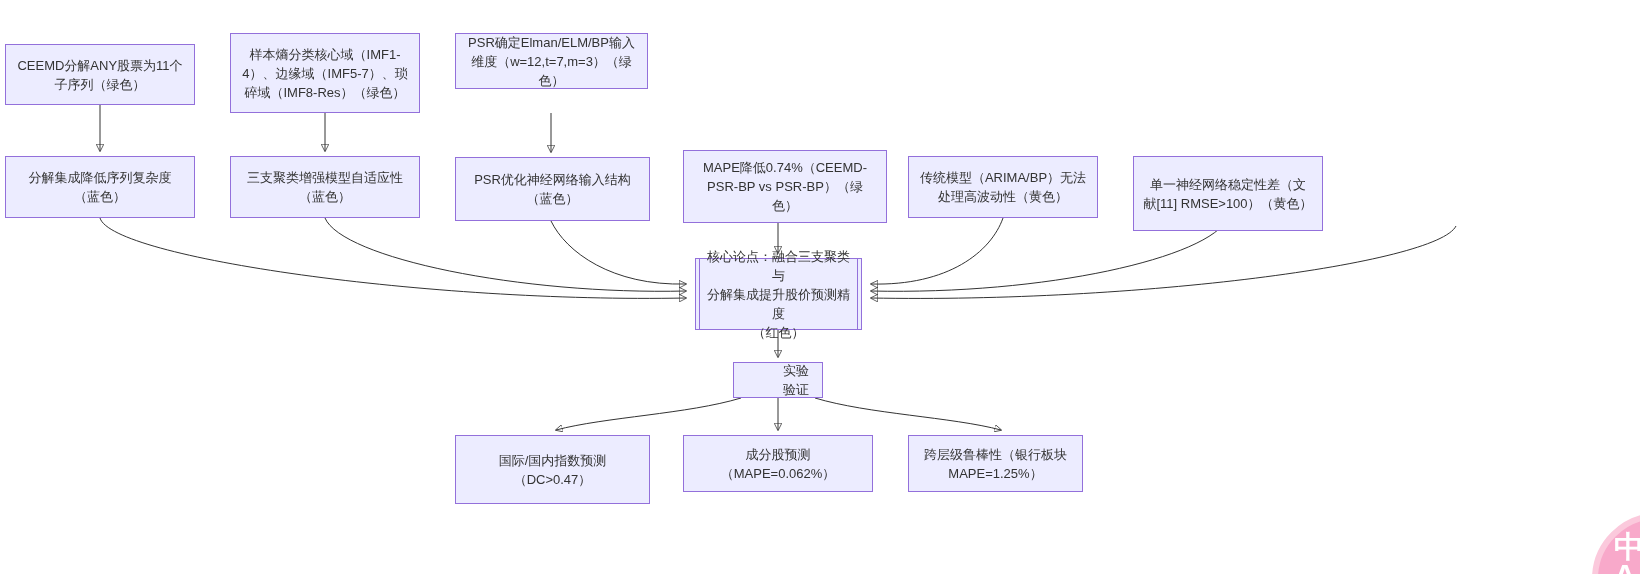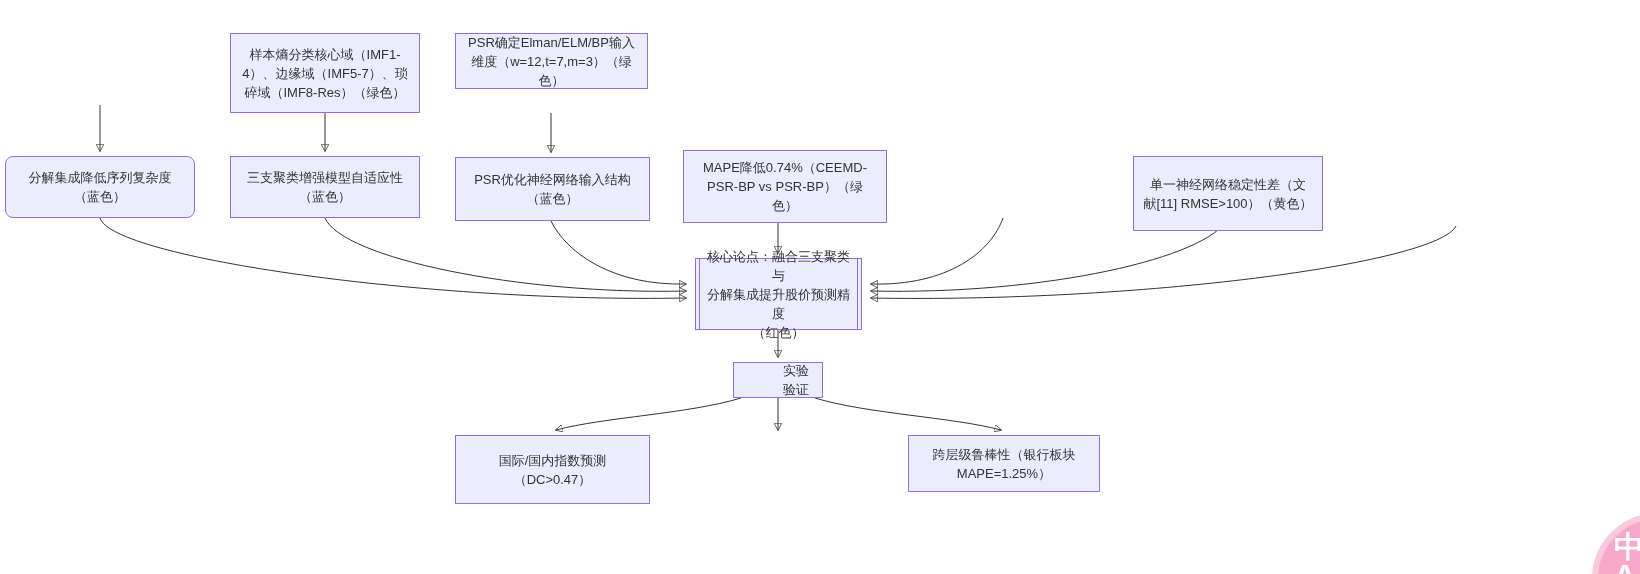--- a/index.html
+++ b/index.html
@@ -74,56 +74,62 @@
     <path marker-end="url(#arrow)" d="M778,223 L778,253"></path>
     <path marker-end="url(#arrow)" d="M1003,218 C991,252 948,286 871,284"></path>
     <path marker-end="url(#arrow)" d="M1228,218 C1209,258 1045,295 871,291"></path>
     <path marker-end="url(#arrow)" d="M1456,226 C1437,264 1135,303 871,298"></path>
     <path marker-end="url(#arrow)" d="M778,330 L778,357"></path>
     <path marker-end="url(#arrow)" d="M741,398 C688,414 605,417 556,430"></path>
     <path marker-end="url(#arrow)" d="M778,398 L778,430"></path>
     <path marker-end="url(#arrow)" d="M815,398 C868,414 952,417 1001,430"></path>
   </svg>
 
+  <div class="node" style="left:5px;top:44px;width:190px;height:61px;">CEEMD分解ANY股票为11个
+子序列（绿色）</div>
 
   <div class="node" style="left:230px;top:33px;width:190px;height:80px;">样本熵分类核心域（IMF1-
 4）、边缘域（IMF5-7）、琐
 碎域（IMF8-Res）（绿色）</div>
 
   <div class="node" style="left:455px;top:33px;width:193px;height:56px;">PSR确定Elman/ELM/BP输入
 维度（w=12,t=7,m=3）（绿
 色）</div>
 
-  <div class="node" style="left:5px;top:156px;width:190px;height:62px;border-radius:8px;">分解集成降低序列复杂度
+  <div class="node" style="left:5px;top:156px;width:190px;height:62px;">分解集成降低序列复杂度
 （蓝色）</div>
 
   <div class="node" style="left:230px;top:156px;width:190px;height:62px;">三支聚类增强模型自适应性
 （蓝色）</div>
 
   <div class="node" style="left:455px;top:157px;width:195px;height:64px;">PSR优化神经网络输入结构
 （蓝色）</div>
 
   <div class="node" style="left:683px;top:150px;width:204px;height:73px;">MAPE降低0.74%（CEEMD-
 PSR-BP vs PSR-BP）（绿
 色）</div>
 
+  <div class="node" style="left:908px;top:156px;width:190px;height:62px;">传统模型（ARIMA/BP）无法
+处理高波动性（黄色）</div>
 
   <div class="node" style="left:1133px;top:156px;width:190px;height:75px;">单一神经网络稳定性差（文
 献[11] RMSE&gt;100）（黄色）</div>
 
 
   <div class="node subroutine" style="left:695px;top:258px;width:167px;height:72px;">核心论点：融合三支聚类与
 分解集成提升股价预测精度
 （红色）</div>
 
   <div class="node" style="left:733px;top:362px;width:90px;height:36px;padding-left:44px;">实验验证</div>
 
   <div class="node" style="left:455px;top:435px;width:195px;height:69px;">国际/国内指数预测
 （DC&gt;0.47）</div>
 
+  <div class="node" style="left:683px;top:435px;width:190px;height:57px;">成分股预测
+（MAPE=0.062%）</div>
 
-  <div class="node" style="left:908px;top:435px;width:192px;height:57px;">跨层级鲁棒性（银行板块
+  <div class="node" style="left:908px;top:435px;width:175px;height:57px;">跨层级鲁棒性（银行板块
 MAPE=1.25%）</div>
 
   <div class="badge">中
 A</div>
 
 </div>
 
 </body></html>

